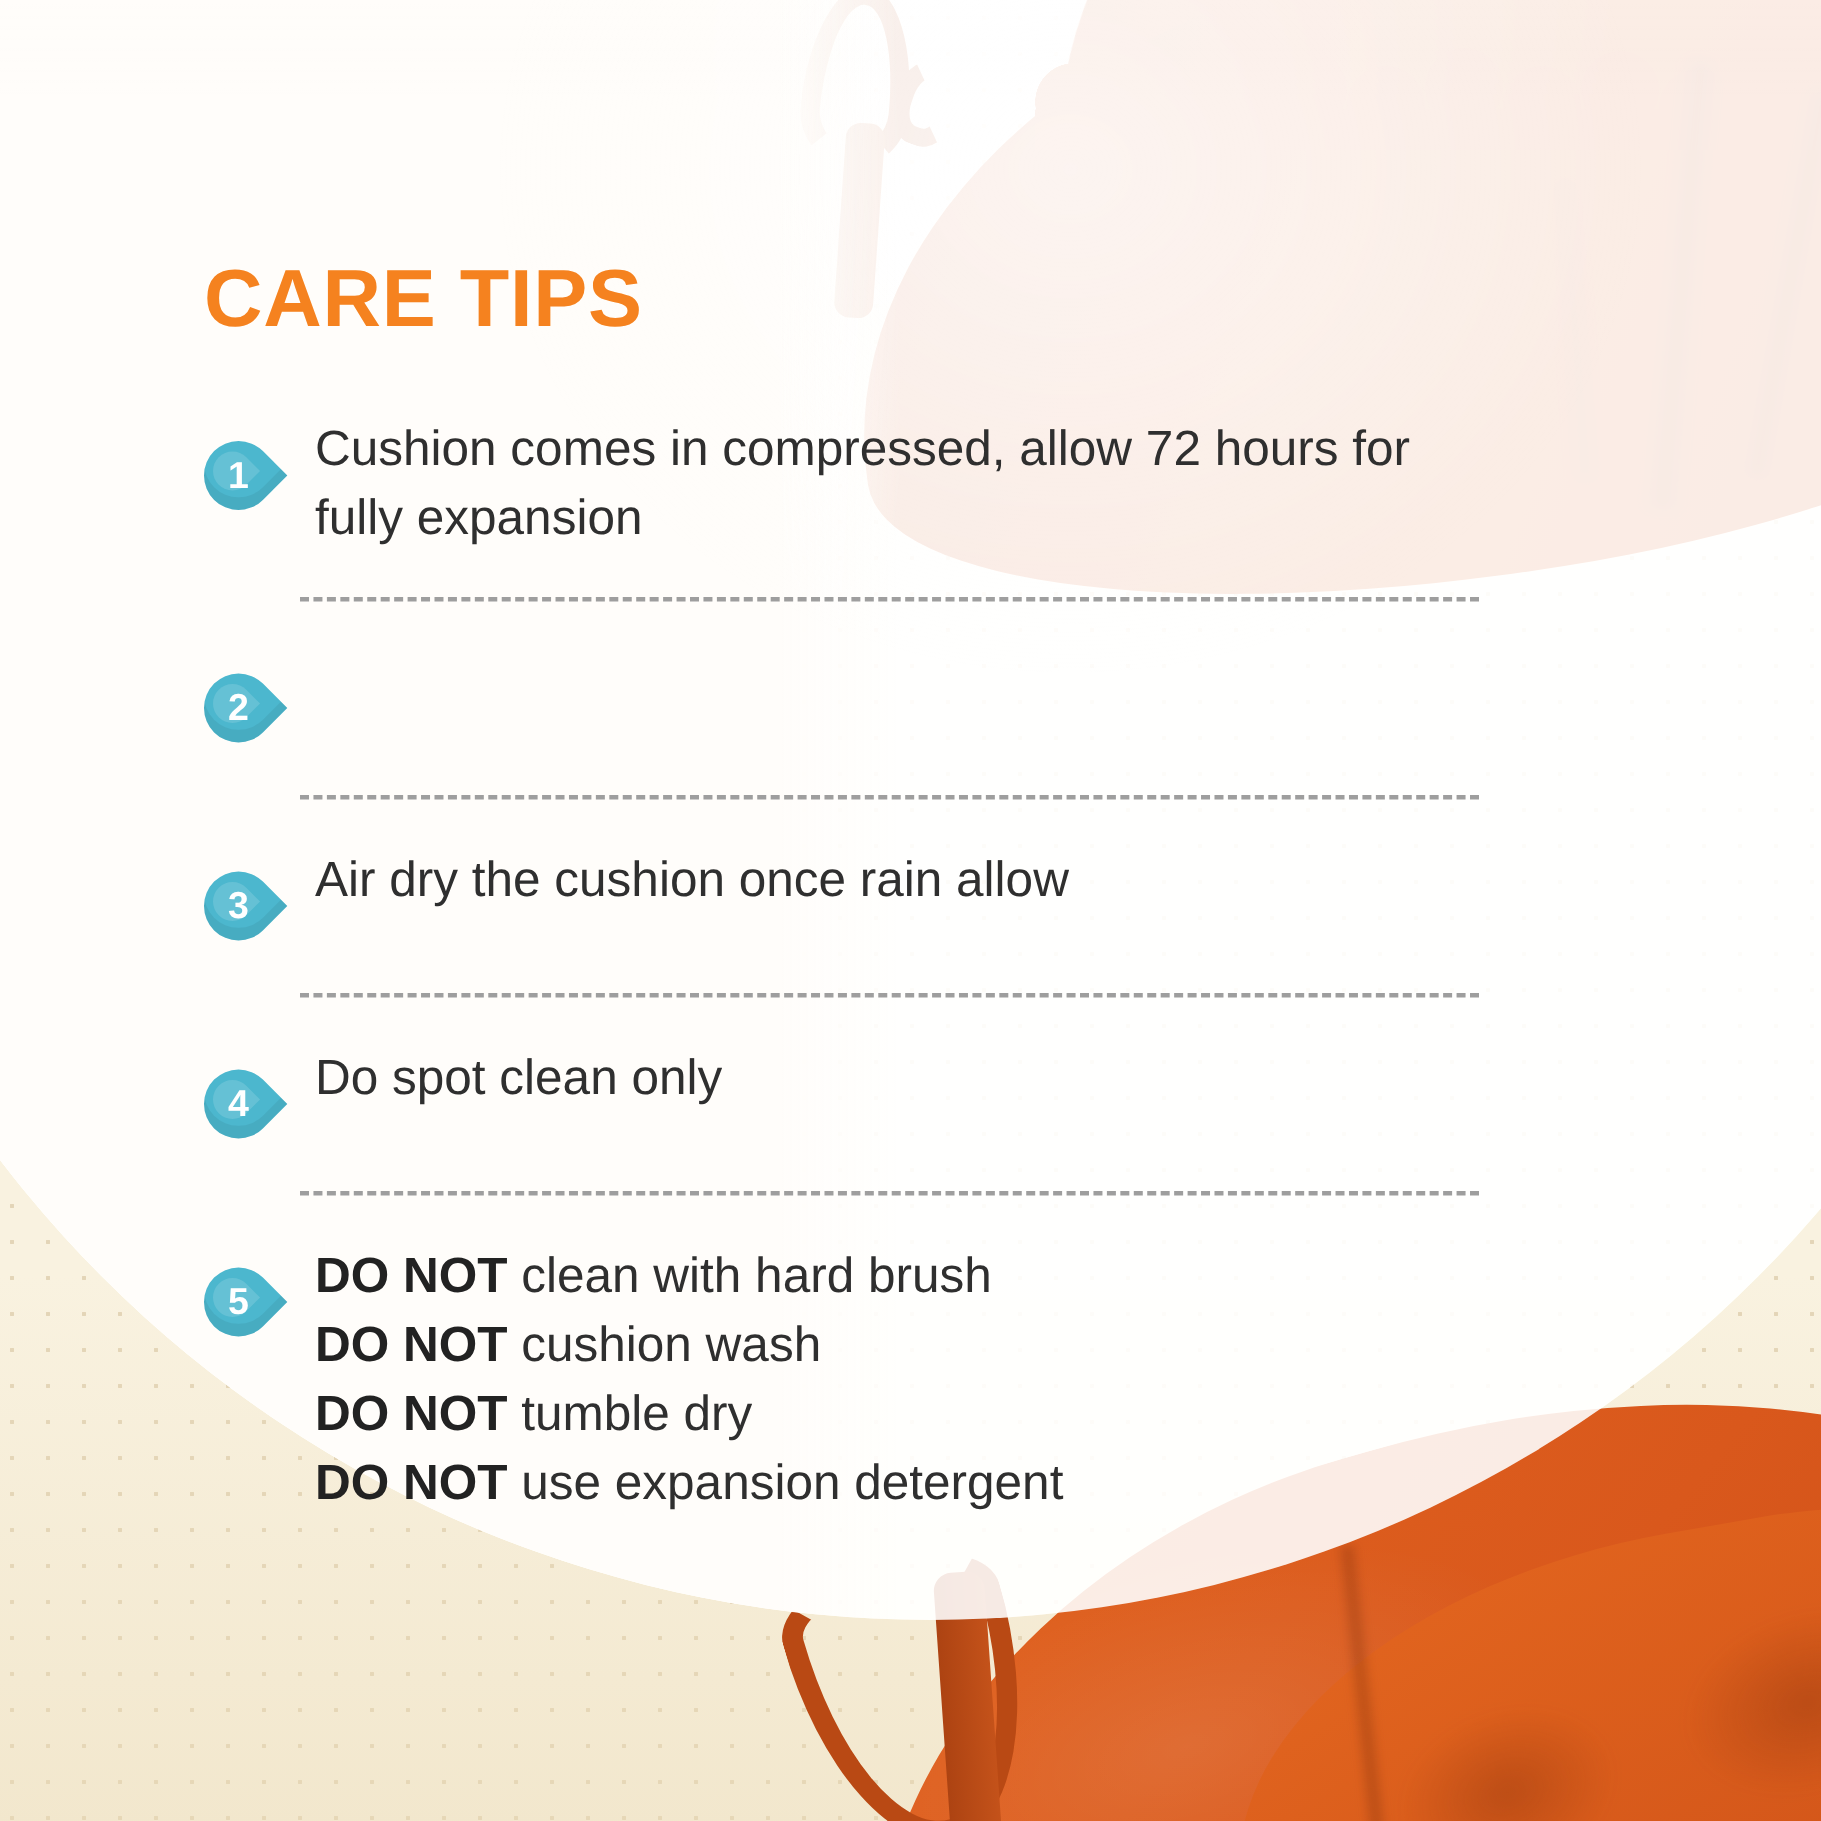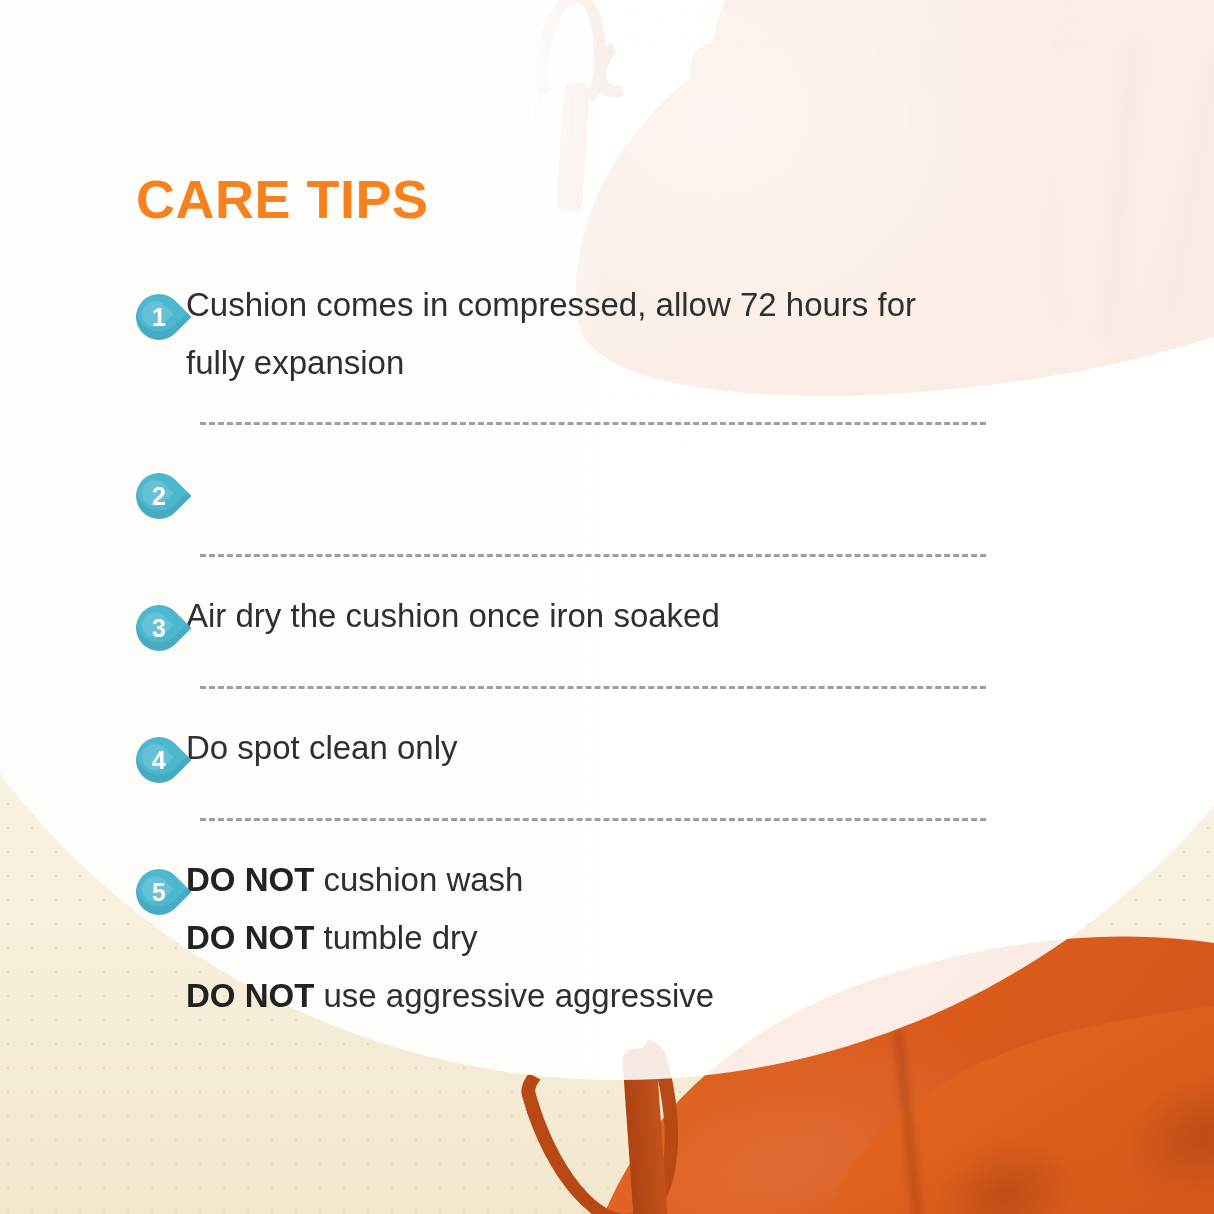--- a/index.html
+++ b/index.html
@@ -277,22 +277,23 @@
     width:46px; height:46px;
     display:flex; align-items:center; justify-content:center;
     color:#ffffff;
     font-size:25px;
     font-weight:bold;
     font-family:"Liberation Sans", sans-serif;
     line-height:1;
   }
 
   .tip-text {
+    margin-left:24px;
     font-size:33px;
-    line-height:58px;
+    line-height:46px;
     color:#2f2f2f;
     font-family:"Liberation Sans", sans-serif;
     max-width:790px;
   }
   .tip-text .strong { font-weight:bold; color:#222; }
 
   .divider {
     margin:0 0 0 200px;
     width:786px;
     height:0;
@@ -367,21 +368,21 @@
       <div class="sp-a"></div>
       <div class="divider"></div>
       <div class="sp-b"></div>
 
       <div class="tip">
         <div class="drop">
           <span class="shape"></span>
           <span class="gloss"></span>
           <span class="num">3</span>
         </div>
-        <div class="tip-text">Air dry the cushion once iron soaked</div>
+        <div class="tip-text">Air dry the cushion once rain allow</div>
       </div>
 
       <div class="sp-a"></div>
       <div class="divider"></div>
       <div class="sp-b"></div>
 
       <div class="tip">
         <div class="drop">
           <span class="shape"></span>
           <span class="gloss"></span>
@@ -394,27 +395,30 @@
       <div class="divider"></div>
       <div class="sp-b"></div>
 
       <div class="tip">
         <div class="drop">
           <span class="shape"></span>
           <span class="gloss"></span>
           <span class="num">5</span>
         </div>
         <div class="tip-text">
+          <div>
+            <span class="strong">DO NOT</span><span> clean with hard brush</span>
+          </div>
           <div>
             <span class="strong">DO NOT</span><span> cushion wash</span>
           </div>
           <div>
             <span class="strong">DO NOT</span><span> tumble dry</span>
           </div>
           <div>
-            <span class="strong">DO NOT</span><span> use aggressive aggressive</span>
+            <span class="strong">DO NOT</span><span> use expansion detergent</span>
           </div>
         </div>
       </div>
 
     </div>
   </div>
 </div>
 
 </body></html>

